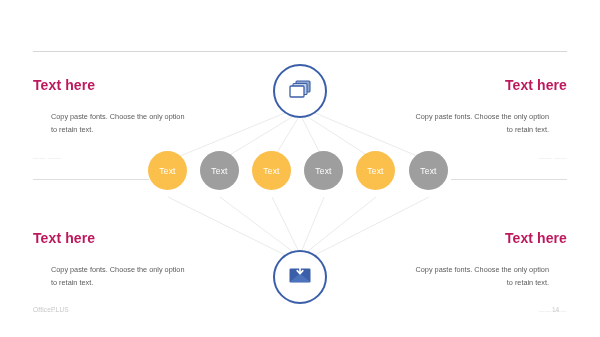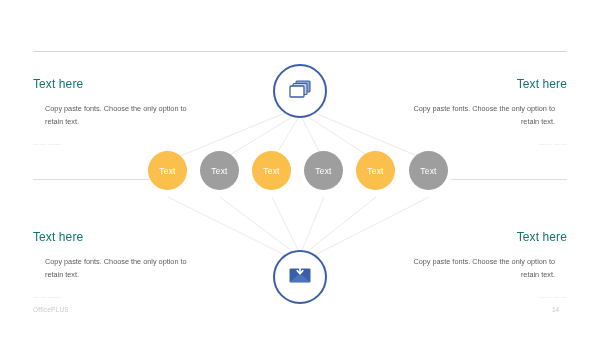--- a/index.html
+++ b/index.html
@@ -69,31 +69,31 @@
   }
   .node.orange { background: #fbbf4c; }
   .node.gray   { background: #9e9e9e; }
 
   
   .block {
     position: absolute;
     width: 176px;
   }
   .block .title {
-    font-size: 12px;
-    font-weight: normal;
-    color: #0f766e;
+    font-size: 14px;
+    font-weight: bold;
+    color: #be185d;
     letter-spacing: .1px;
     margin: 0 0 7px 0;
   }
   .block .body {
     font-size: 7.3px;
     line-height: 1.75;
     color: #5c5c5c;
-    margin: 12px;
+    margin: 18px;
   }
   .block .faint {
     margin-top: 9px;
     font-size: 6px;
     color: #e2e2e2;
     letter-spacing: .5px;
   }
   .block.right { text-align: right; }
 
   .block-tl { left: 33px;  top: 77px;  }

